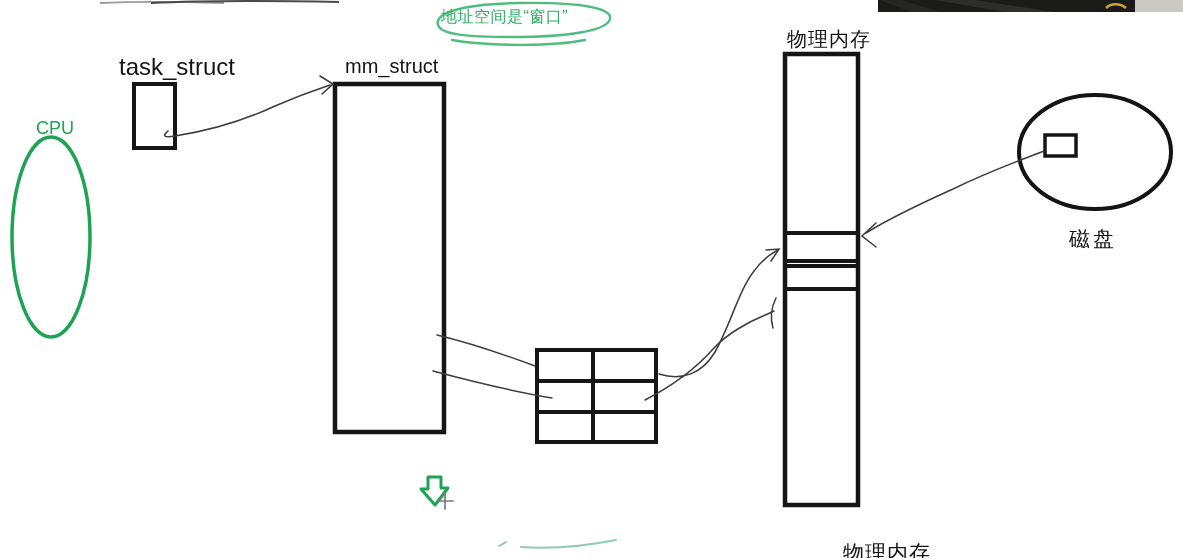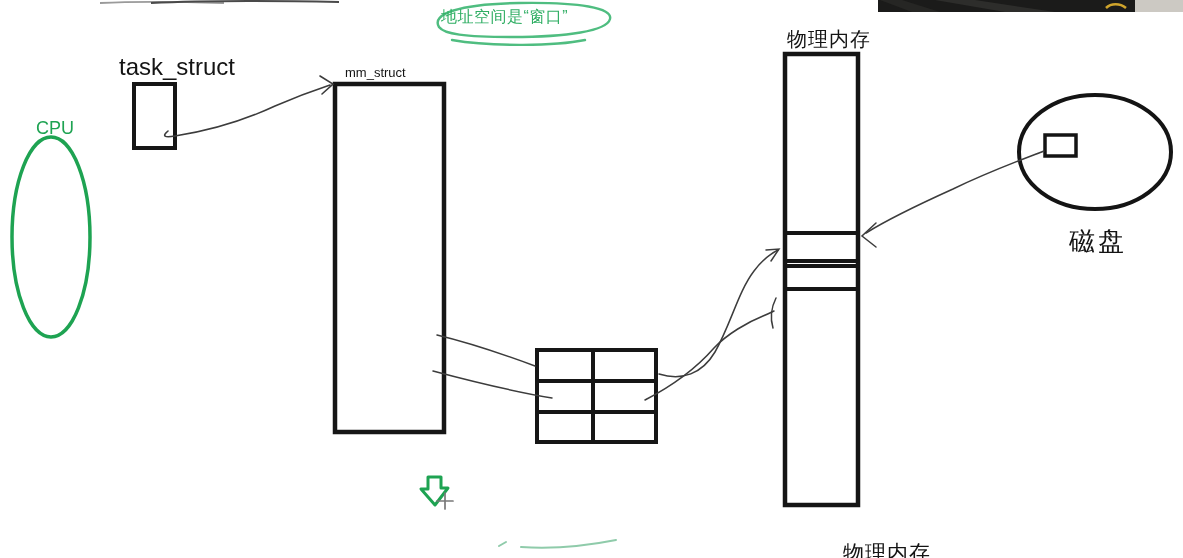--- a/index.html
+++ b/index.html
@@ -3,24 +3,24 @@
 <meta charset="utf-8">
 <style>
   html,body{margin:0;padding:0;background:#ffffff;}
   #canvas{
     position:relative;width:1183px;height:558px;background:#ffffff;
     overflow:hidden;font-family:"Liberation Sans",sans-serif;
   }
   #sketch-layer{position:absolute;left:0;top:0;}
   .lbl{position:absolute;font-weight:400;color:#141414;line-height:1;white-space:nowrap;}
   .lbl-task{left:109px;top:55px;font-size:24px;margin-left:10px;}
-  .lbl-mm{left:345px;top:66px;font-size:13px;}
+  .lbl-mm{left:345px;top:56px;font-size:20px;}
   .lbl-cpu{left:36px;top:119px;font-size:18px;color:#1ea352;}
   .lbl-pm{left:787px;top:29px;font-size:20px;letter-spacing:1px;}
-  .lbl-disk{left:1069px;top:228px;font-size:26px;letter-spacing:3px;text-align:right;}
+  .lbl-disk{left:1069px;top:228px;font-size:21px;letter-spacing:3px;text-align:right;}
   .lbl-bubble{left:441px;top:9px;font-size:16px;color:#2fae63;letter-spacing:0.5px;}
   .lbl-bottom{left:843px;top:542px;font-size:21px;letter-spacing:1px;}
 </style>
 </head>
 <body>
 
 <div id="canvas">
 
   <svg id="sketch-layer" width="1183" height="558" viewBox="0 0 1183 558">
 

